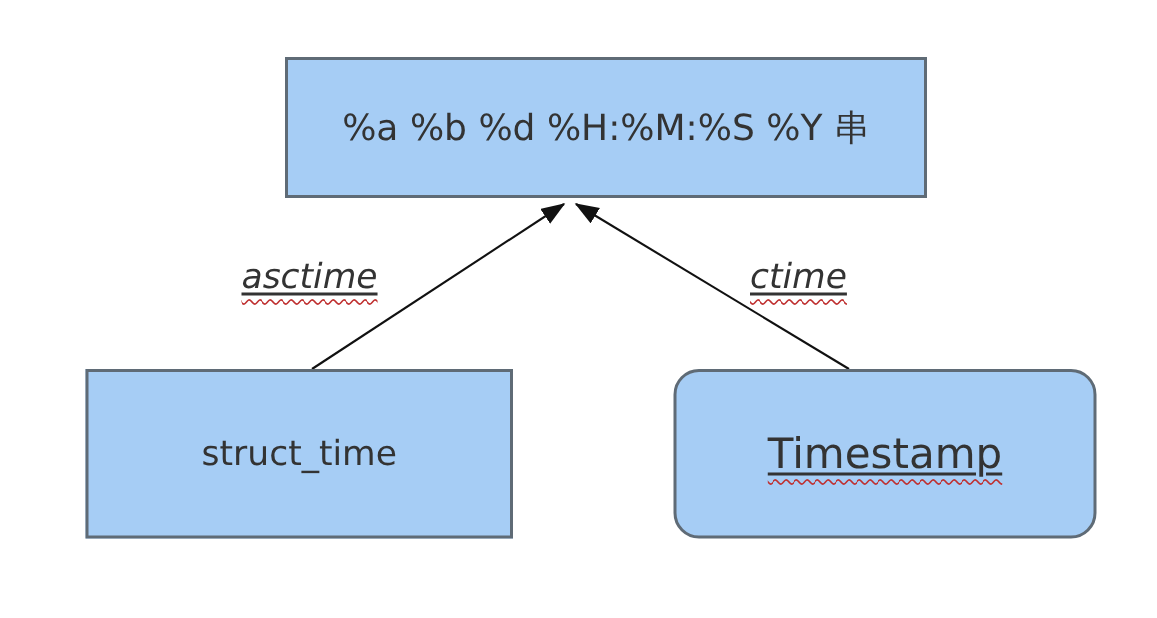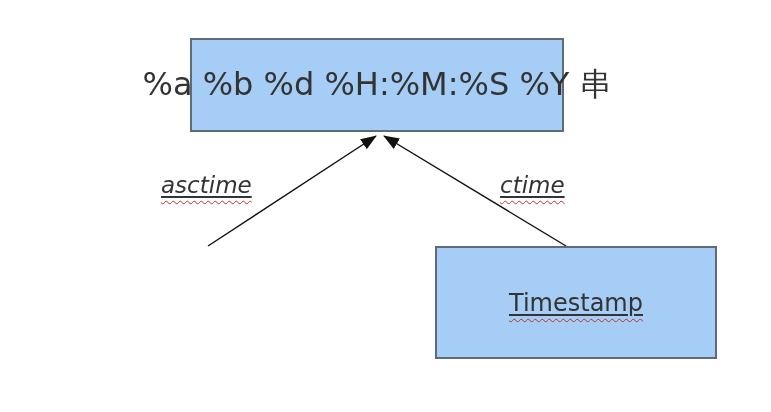--- a/index.html
+++ b/index.html
@@ -34,38 +34,39 @@
     background: var(--node-fill, #a6cdf5);
     border: 2px solid var(--node-border, #5f6b76);
     display: flex;
     align-items: center;
     justify-content: center;
     white-space: nowrap;
   }
   .node-top {
     left: 190px;
     top: 38px;
-    width: 374px;
+    width: 428px;
     height: 94px;
-    font-size: 32px;
+    font-size: 24px;
     text-align: center;
   }
   .node-left {
     left: 57px;
     top: 246px;
     width: 285px;
     height: 113px;
     font-size: 23px;
   }
   .node-right {
-    left: 435px;
+    left: 449px;
     top: 246px;
     width: 282px;
     height: 113px;
-    font-size: 24px;
+    font-size: 28px;
+    border-radius: 17px;
   }
   .edge-label {
     position: absolute;
     font-size: 23px;
     white-space: nowrap;
     font-style: italic;
   }
   .edge-label-asctime {
     left: 161px;
     top: 172px;
@@ -101,20 +102,23 @@
       </marker>
     </defs>
     <line x1="208" y1="246" x2="376" y2="136" marker-end="url(#ah)"></line>
     <line x1="566" y1="246" x2="384" y2="136" marker-end="url(#ah)"></line>
   </svg>
 
   <div class="node node-top">
     <span>%a %b %d %H:%M:%S %Y 串</span>
   </div>
 
+  <div class="node node-left">
+    <span>struct_time</span>
+  </div>
 
   <div class="node node-right">
     <span class="sp"><span class="u">Timestamp</span></span>
   </div>
 
   <div class="edge-label edge-label-asctime">
     <span class="sp"><span class="u">asctime</span></span>
   </div>
 
   <div class="edge-label edge-label-ctime">

